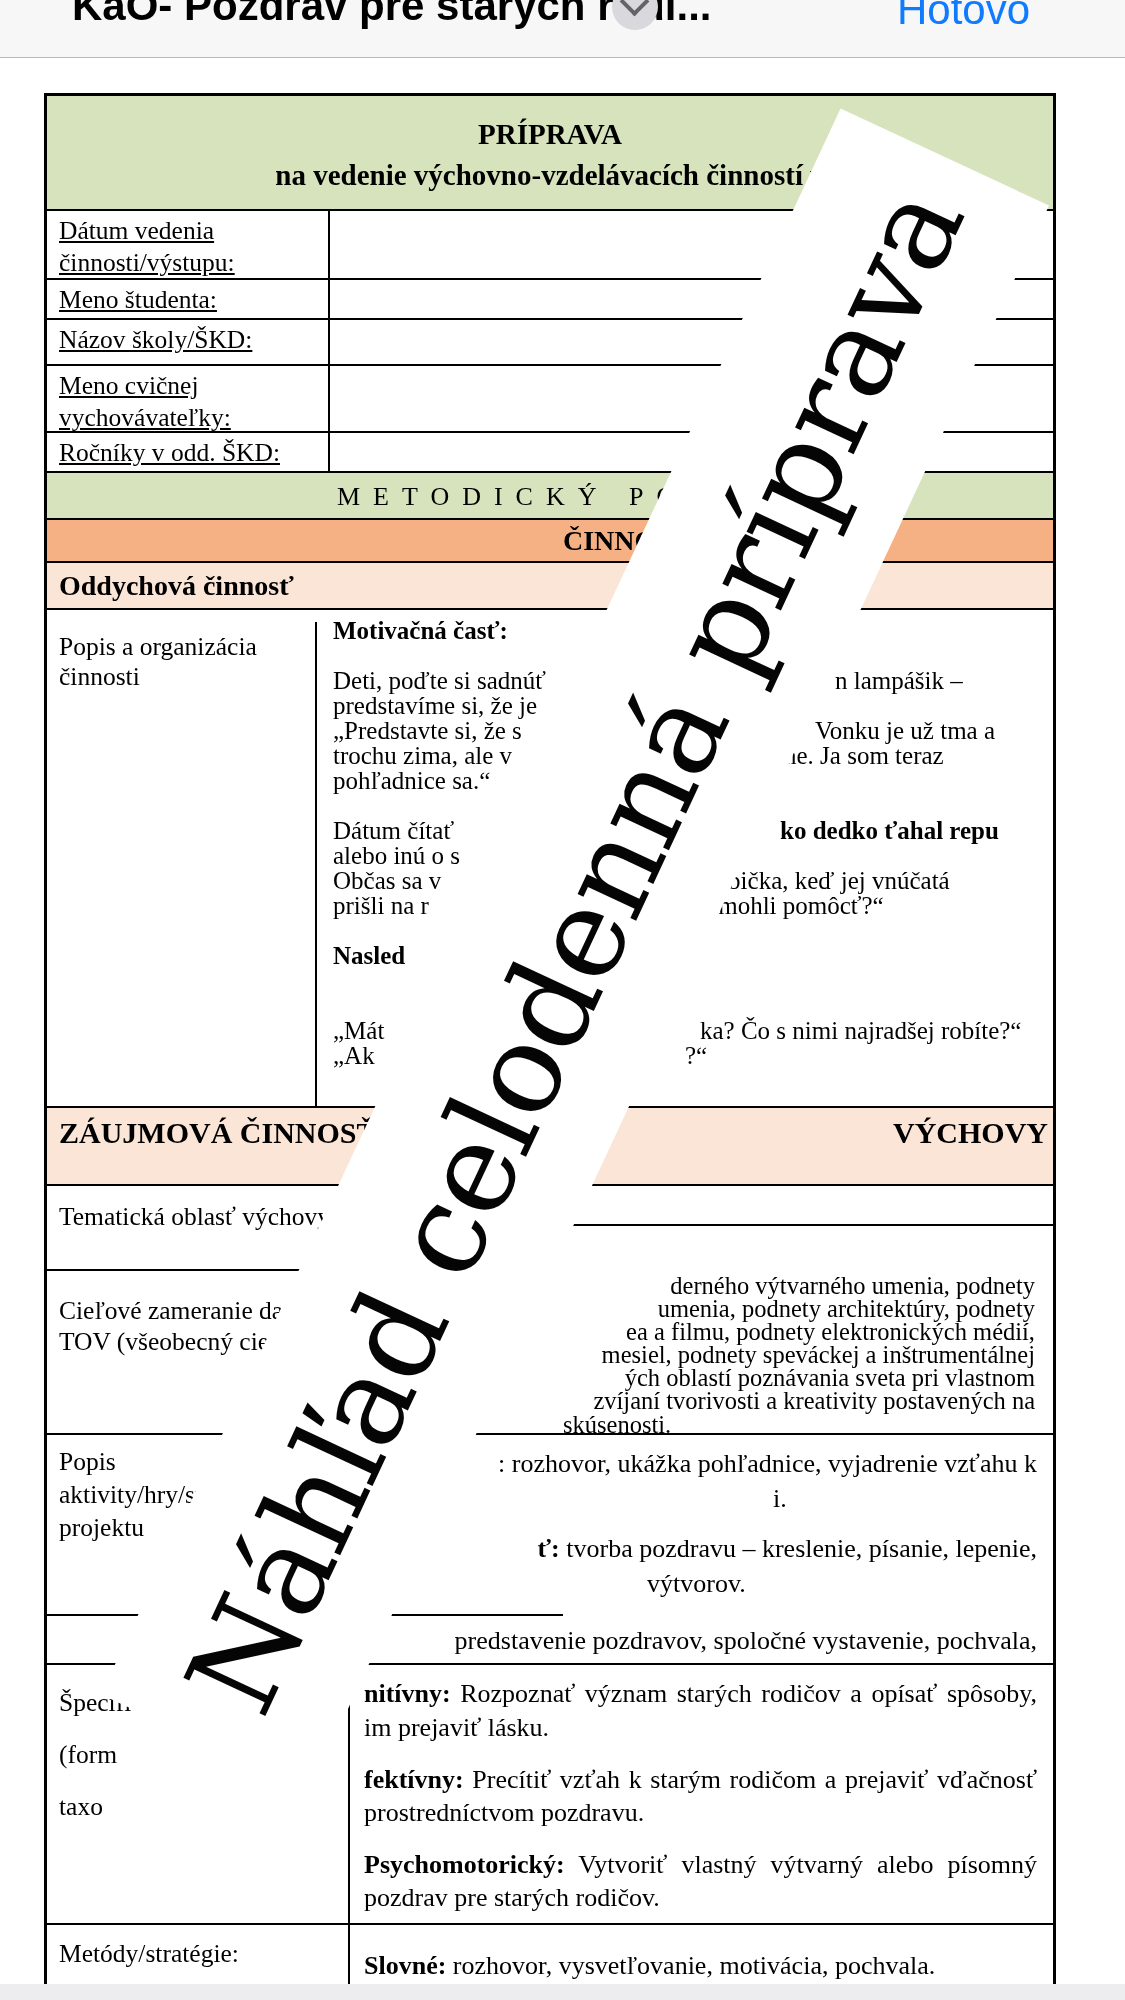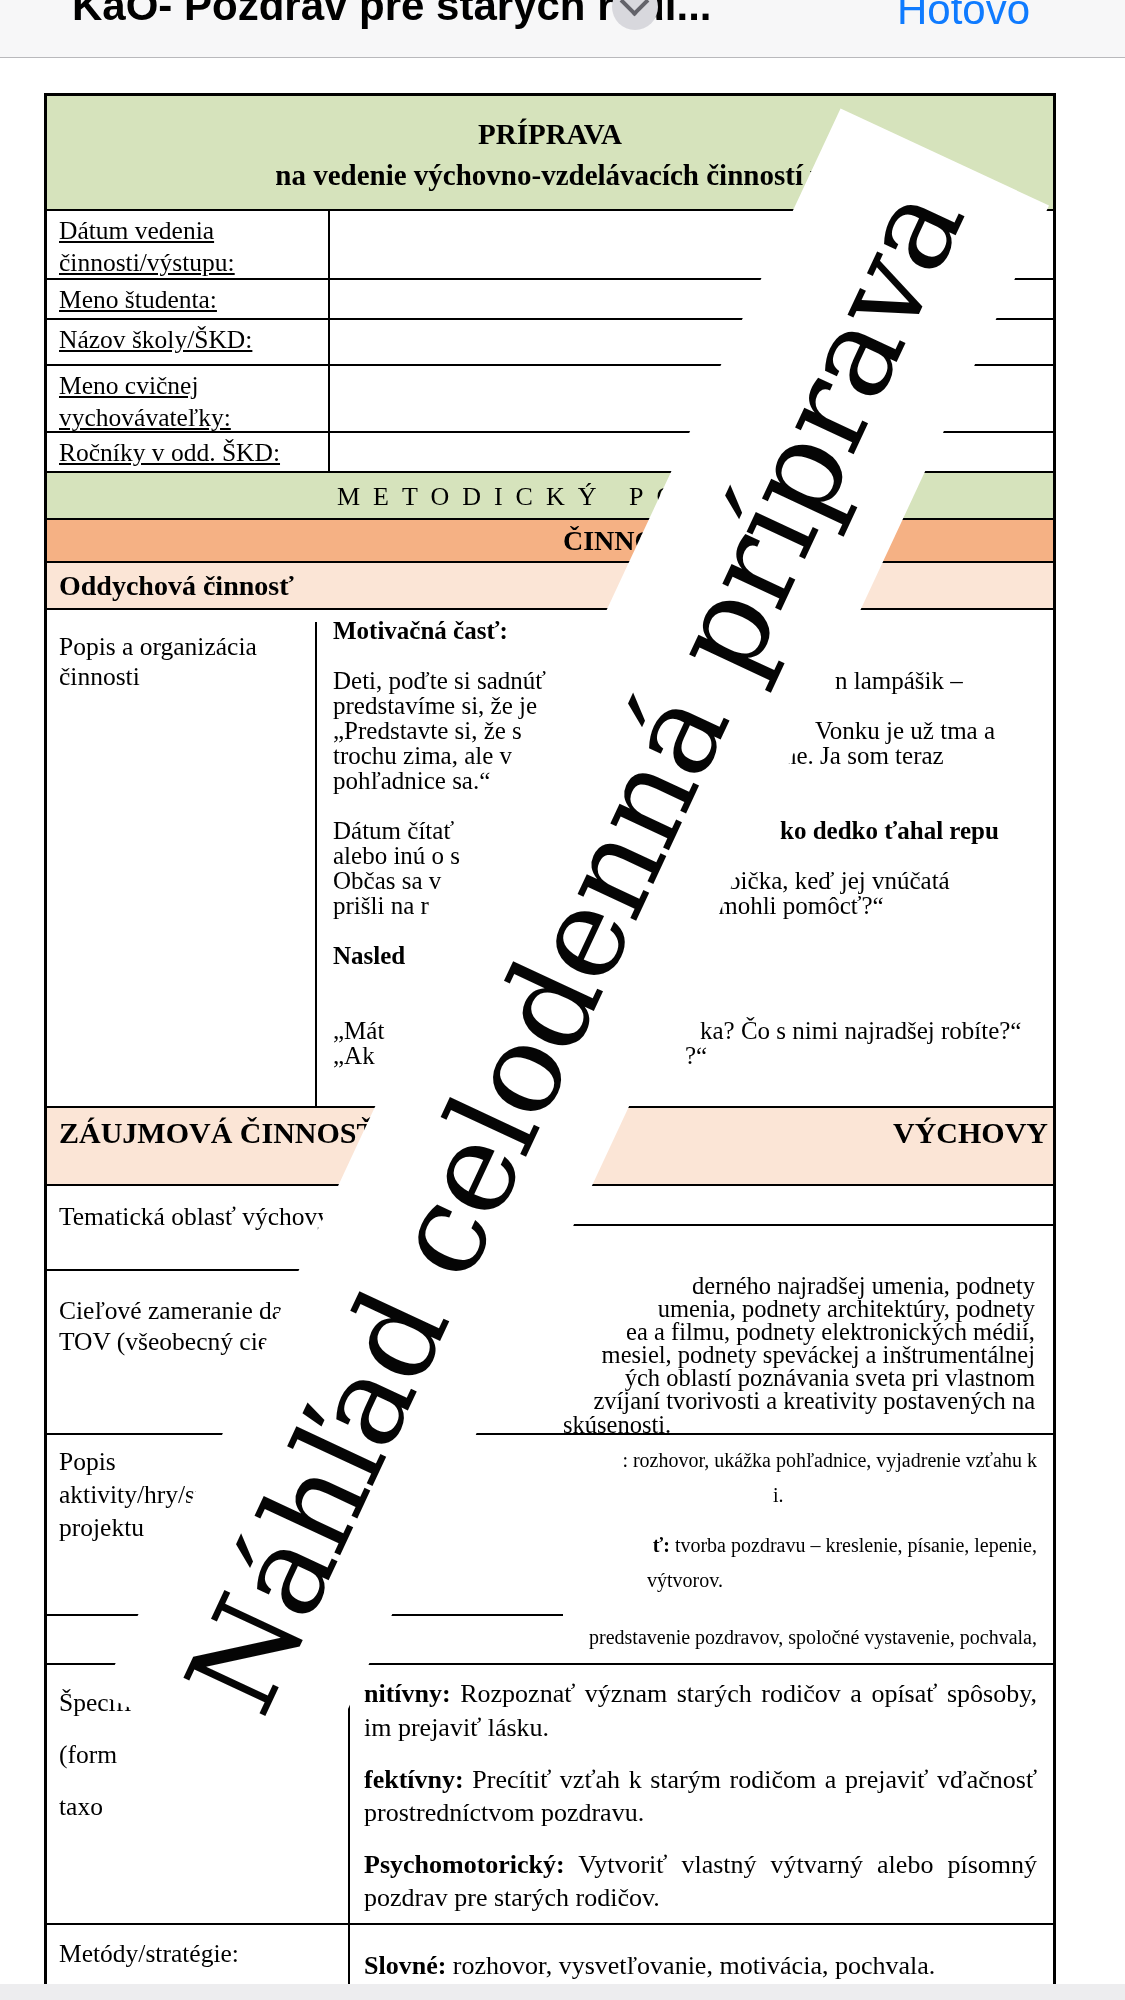--- a/index.html
+++ b/index.html
@@ -41,21 +41,21 @@
                 border-right:2px solid #000;border-bottom:2px solid #000;padding:16px 0 0 12px;font-size:25.5px;}
   .r-cie{height:164px;}
   .r-cie .cellL{position:absolute;left:0;top:0;bottom:0;width:303px;box-sizing:border-box;
                 border-right:2px solid #000;padding:24px 0 0 12px;font-size:25.5px;line-height:31px;}
   .r-cie .para{margin-left:305px;padding:3px 18px 0 0;font-size:24.5px;}
   .r-cie .para div{height:23px;line-height:23px;text-align:right;white-space:nowrap;}
   .r-cie .lastline{position:absolute;left:516px;top:140px;font-size:24.5px;}
   .r-pak{height:230px;}
   .r-pak .divline{position:absolute;left:0;top:0;bottom:0;width:303px;border-right:2px solid #000;}
   .r-pak .lab{position:absolute;left:12px;top:10px;font-size:25.5px;line-height:33px;}
-  .r-pak .frag{position:absolute;font-size:20px;white-space:nowrap;}
+  .r-pak .frag{position:absolute;font-size:26px;white-space:nowrap;}
   .r-spe{height:260px;}
   .r-spe .cellL{position:absolute;left:0;top:0;bottom:0;width:303px;box-sizing:border-box;
                 border-right:2px solid #000;padding:12px 0 0 12px;font-size:25.5px;line-height:52px;}
   .r-spe .line{position:absolute;left:317px;right:16px;font-size:26px;white-space:nowrap;}
   .r-spe .just{white-space:normal;text-align:justify;text-align-last:justify;}
   .r-met2{height:95px;border-bottom:none;}
   .r-met2 .cellL{position:absolute;left:0;top:0;bottom:0;width:303px;box-sizing:border-box;
                  border-right:2px solid #000;padding:14px 0 0 12px;font-size:25.5px;}
   .r-met2 .cellR{margin-left:317px;padding-top:26px;font-size:26px;white-space:nowrap;}
   .seg{position:absolute;height:2px;background:#000;}
@@ -145,21 +145,21 @@
     <div class="row r-tem">
       <div class="cellL">Tematická oblasť výchovy:</div>
     </div>
 
     <div class="row r-cie">
       <div class="cellL">
         <div>Cieľové zameranie danej</div>
         <div>TOV (všeobecný cieľ)</div>
       </div>
       <div class="para" id="cielove-para">
-          <div>derného najradšej umenia, podnety</div>
+          <div>derného výtvarného umenia, podnety</div>
           <div>umenia, podnety architektúry, podnety</div>
           <div>ea a filmu, podnety elektronických médií,</div>
           <div>mesiel, podnety speváckej a inštrumentálnej</div>
           <div>ých oblastí poznávania sveta pri vlastnom</div>
           <div>zvíjaní tvorivosti a kreativity postavených na</div>
         </div>
       <div class="lastline">skúsenosti.</div>
     </div>
 
     <div class="row r-pak">

